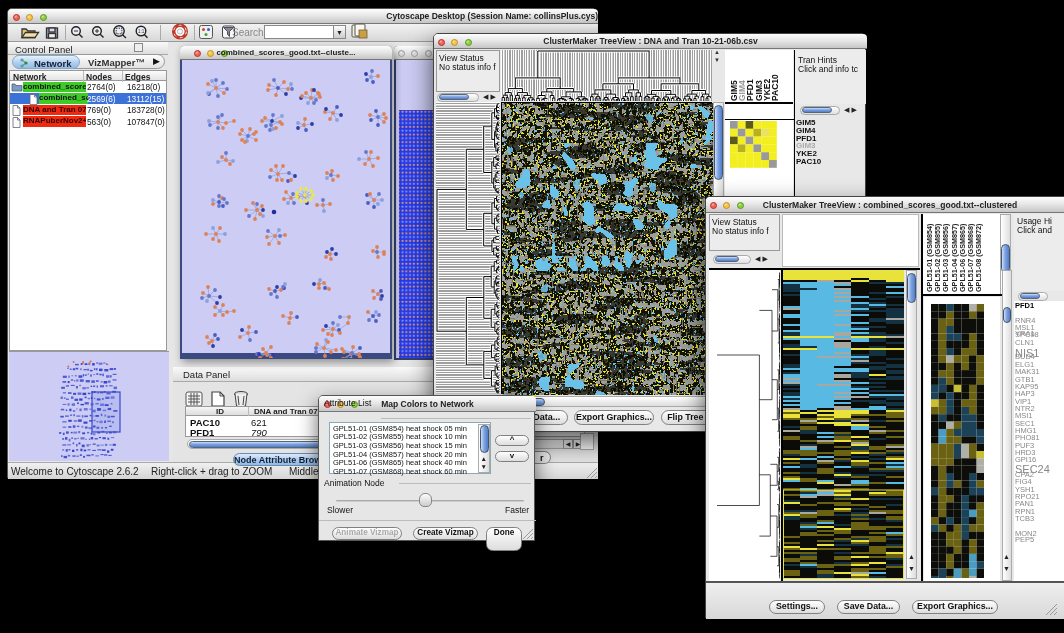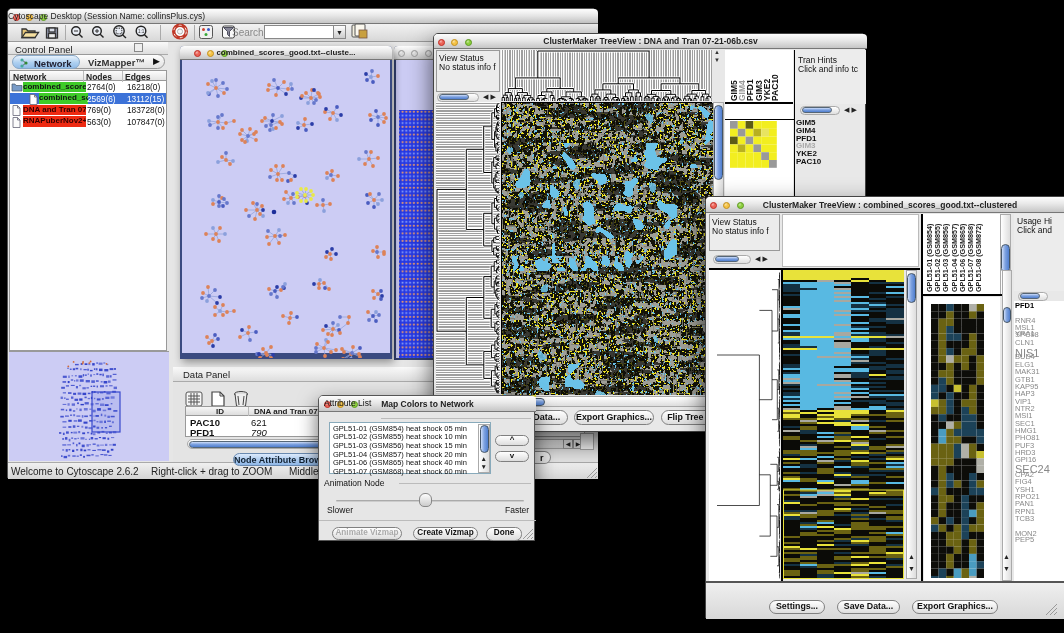--- a/index.html
+++ b/index.html
@@ -5,21 +5,21 @@
    font-family:"Liberation Sans",sans-serif;}
 #S div,#S span,#S svg{position:absolute;box-sizing:border-box;}
 .t{white-space:nowrap;}
 </style></head><body>
 <div id="S">
     <div style="left:7px;top:8px;width:590px;height:470px;background:#e6e6e6;border:1px solid #555;border-radius:5px 5px 0 0;box-shadow:0 8px 18px rgba(0,0,0,.6);">
       <div style="position:absolute;left:0px;top:0px;width:590px;height:15px;background:linear-gradient(#fdfdfd,#e8e8e8 45%,#c6c6c6);border-bottom:1px solid #777;box-sizing:border-box;border-radius:4px 4px 0 0;">
         <span style="position:absolute;left:4.5px;top:4.5px;width:7.0px;height:7.0px;border-radius:50%;background:radial-gradient(circle at 35% 30%, #fff8 0%, #fff0 40%),#ec6559;border:0.5px solid #c03028;box-sizing:border-box;"></span>
         <span style="position:absolute;left:18.0px;top:4.5px;width:7.0px;height:7.0px;border-radius:50%;background:radial-gradient(circle at 35% 30%, #fff8 0%, #fff0 40%),#f5c345;border:0.5px solid #c29023;box-sizing:border-box;"></span>
         <span style="position:absolute;left:31.5px;top:4.5px;width:7.0px;height:7.0px;border-radius:50%;background:radial-gradient(circle at 35% 30%, #fff8 0%, #fff0 40%),#8ecf3e;border:0.5px solid #5d9922;box-sizing:border-box;"></span>
-        <div style="position:absolute;left:0;right:0;top:0;bottom:0;text-align:left;font-weight:normal;font-size:8.5px;line-height:15px;color:#222;white-space:nowrap;overflow:hidden;">Cytoscape Desktop (Session Name: collinsPlus.cys)</div>
+        <div style="position:absolute;left:0;right:0;top:0;bottom:0;text-align:right;font-weight:bold;font-size:8.5px;line-height:15px;color:#222;white-space:nowrap;overflow:hidden;padding-left:34px;">Cytoscape Desktop (Session Name: collinsPlus.cys)</div>
       </div>
       <div style="left:0;top:15px;width:590px;height:18px;background:linear-gradient(#f2f2f2,#d8d8d8);border-bottom:1px solid #999;"></div>
       <svg style="left:0px;top:12px;" width="370" height="22" viewBox="0 0 370 22">
 <g fill="none" stroke="#333" stroke-width="1.3">
 <path d="M14 16.5 L14 8 L18 8 L20 10 L27 10 L27 16.5 Z" fill="#e8c87a"></path>
 <path d="M14 16.5 L17.5 11.5 L30.5 11.5 L27 16.5 Z" fill="#f6e0a0"></path>
 <rect x="38.5" y="7" width="11" height="10" fill="#9aa0b8"></rect>
 <rect x="41" y="7" width="6" height="4" fill="#d8dce8"></rect>
 <rect x="40.5" y="12.5" width="7" height="4.5" fill="#eee"></rect>
 </g>
@@ -1070,21 +1070,21 @@
         <circle cx="129" cy="131" r="1.9" fill="#e8e84a"></circle>
         <circle cx="123" cy="135" r="1.9" fill="#e8e84a"></circle>
         <circle cx="92" cy="152" r="2.3" fill="#1c2e9a"></circle>
       </svg>
     </div>
     <div id="cm1" style="left:433px;top:33px;width:433px;height:399px;background:#e8e8e8;border:1px solid #444;border-radius:5px 5px 0 0;box-shadow:0 10px 24px rgba(0,0,0,.65);">
       <div style="position:absolute;left:0px;top:0px;width:433px;height:15px;background:linear-gradient(#fdfdfd,#e8e8e8 45%,#c6c6c6);border-bottom:1px solid #777;box-sizing:border-box;border-radius:4px 4px 0 0;">
         <span style="position:absolute;left:3.5px;top:4.5px;width:7.0px;height:7.0px;border-radius:50%;background:radial-gradient(circle at 35% 30%, #fff8 0%, #fff0 40%),#ec6559;border:0.5px solid #c03028;box-sizing:border-box;"></span>
         <span style="position:absolute;left:17.0px;top:4.5px;width:7.0px;height:7.0px;border-radius:50%;background:radial-gradient(circle at 35% 30%, #fff8 0%, #fff0 40%),#f5c345;border:0.5px solid #c29023;box-sizing:border-box;"></span>
         <span style="position:absolute;left:30.5px;top:4.5px;width:7.0px;height:7.0px;border-radius:50%;background:radial-gradient(circle at 35% 30%, #fff8 0%, #fff0 40%),#8ecf3e;border:0.5px solid #5d9922;box-sizing:border-box;"></span>
-        <div style="position:absolute;left:0;right:0;top:0;bottom:0;text-align:center;font-weight:bold;font-size:8.5px;line-height:15px;color:#222;white-space:nowrap;overflow:hidden;">ClusterMaker TreeView : DNA and Tran 07-21-06b.csv</div>
+        <div style="position:absolute;left:0;right:0;top:0;bottom:0;text-align:center;font-weight:bold;font-size:8.5px;line-height:15px;color:#222;white-space:nowrap;overflow:hidden;">ClusterMaker TreeView : DNA and Tran 10-21-06b.csv</div>
       </div>
       <div style="left:2px;top:16px;width:64px;height:42px;background:#ececec;border:1px solid #999;">
         <span class="t" style="left:2px;top:2px;font-size:8.5px;color:#111;">View Status</span>
         <span class="t" style="left:2px;top:11px;font-size:8.5px;color:#111;">No status info f</span>
       </div>
       <div style="position:absolute;left:3px;top:59px;width:42px;height:9px;background:linear-gradient(#fff,#dfdfdf);border:1px solid #aaa;border-radius:4.5px;box-sizing:border-box;">
         <span style="position:absolute;left:1px;top:0px;width:30px;height:6px;border-radius:4.5px;background:linear-gradient(#cfdefa,#7fa3e0 45%,#4f7ecf);border:1px solid #567;box-sizing:border-box;"></span>
       </div>
       <div style="position:absolute;left:49px;top:59px;width:22px;height:9px;font-size:7px;line-height:8px;color:#222;letter-spacing:2px;">◀▶</div>
       <div style="left:2px;top:68px;width:64px;height:292px;background:repeating-linear-gradient(#fdfdfd 0 1px,#9f9f9f 1.2px 2.4px);">
@@ -2740,21 +2740,21 @@
       <div style="position:absolute;left:176px;top:55px;width:34px;height:11px;border-radius:5.5px;background:linear-gradient(#fff,#eee 50%,#ddd);border:1.5px solid #808080;box-sizing:border-box;text-align:center;font-weight:bold;font-size:8px;line-height:8px;color:#111;white-space:nowrap;overflow:hidden;">v</div>
       <span class="t" style="left:5px;top:82px;font-size:8.5px;color:#111;">Animation Node</span>
       <span style="left:80px;top:87px;width:132px;height:1px;background:#bbb;"></span>
       <span style="left:17px;top:104px;width:188px;height:2px;background:linear-gradient(#999,#ddd);border-radius:1px;"></span>
       <span style="left:100px;top:96.5px;width:13px;height:14px;background:linear-gradient(#fdfdfd,#ccc);border:1px solid #888;border-radius:6px 6px 5px 5px;"></span>
       <span class="t" style="left:8px;top:109px;font-size:8.5px;color:#111;">Slower</span>
       <span class="t" style="left:186px;top:109px;font-size:8.5px;color:#111;">Faster</span>
       <span style="left:0px;top:124px;width:217px;height:1px;background:#bbb;"></span>
       <div style="position:absolute;left:13px;top:131px;width:70px;height:13px;border-radius:6.5px;background:linear-gradient(#fff,#eee 50%,#ddd);border:1.5px solid #808080;box-sizing:border-box;text-align:center;font-weight:bold;font-size:8.2px;line-height:10px;color:#aaa;white-space:nowrap;overflow:hidden;">Animate Vizmap</div>
       <div style="position:absolute;left:94px;top:131px;width:65px;height:13px;border-radius:6.5px;background:linear-gradient(#fff,#eee 50%,#ddd);border:1.5px solid #808080;box-sizing:border-box;text-align:center;font-weight:bold;font-size:8.2px;line-height:10px;color:#111;white-space:nowrap;overflow:hidden;">Create Vizmap</div>
-      <div style="position:absolute;left:167px;top:131px;width:36px;height:14px;border-radius:6.5px;background:linear-gradient(#fff,#eee 50%,#ddd);border:1.5px solid #808080;box-sizing:border-box;text-align:center;font-weight:bold;font-size:8.2px;line-height:10px;color:#111;white-space:nowrap;overflow:hidden;">Done</div>
+      <div style="position:absolute;left:167px;top:131px;width:36px;height:24px;border-radius:6.5px;background:linear-gradient(#fff,#eee 50%,#ddd);border:1.5px solid #808080;box-sizing:border-box;text-align:center;font-weight:bold;font-size:8.2px;line-height:10px;color:#111;white-space:nowrap;overflow:hidden;">Done</div>
       <svg style="position:absolute;right:1px;bottom:1px" width="11" height="11" viewBox="0 0 11 11">
         <g stroke="#999" stroke-width="1">
           <line x1="1" y1="11" x2="11" y2="1"></line>
           <line x1="5" y1="11" x2="11" y2="5"></line>
           <line x1="9" y1="11" x2="11" y2="9"></line>
         </g>
       </svg>
     </div>
   </div>
 </body></html>

